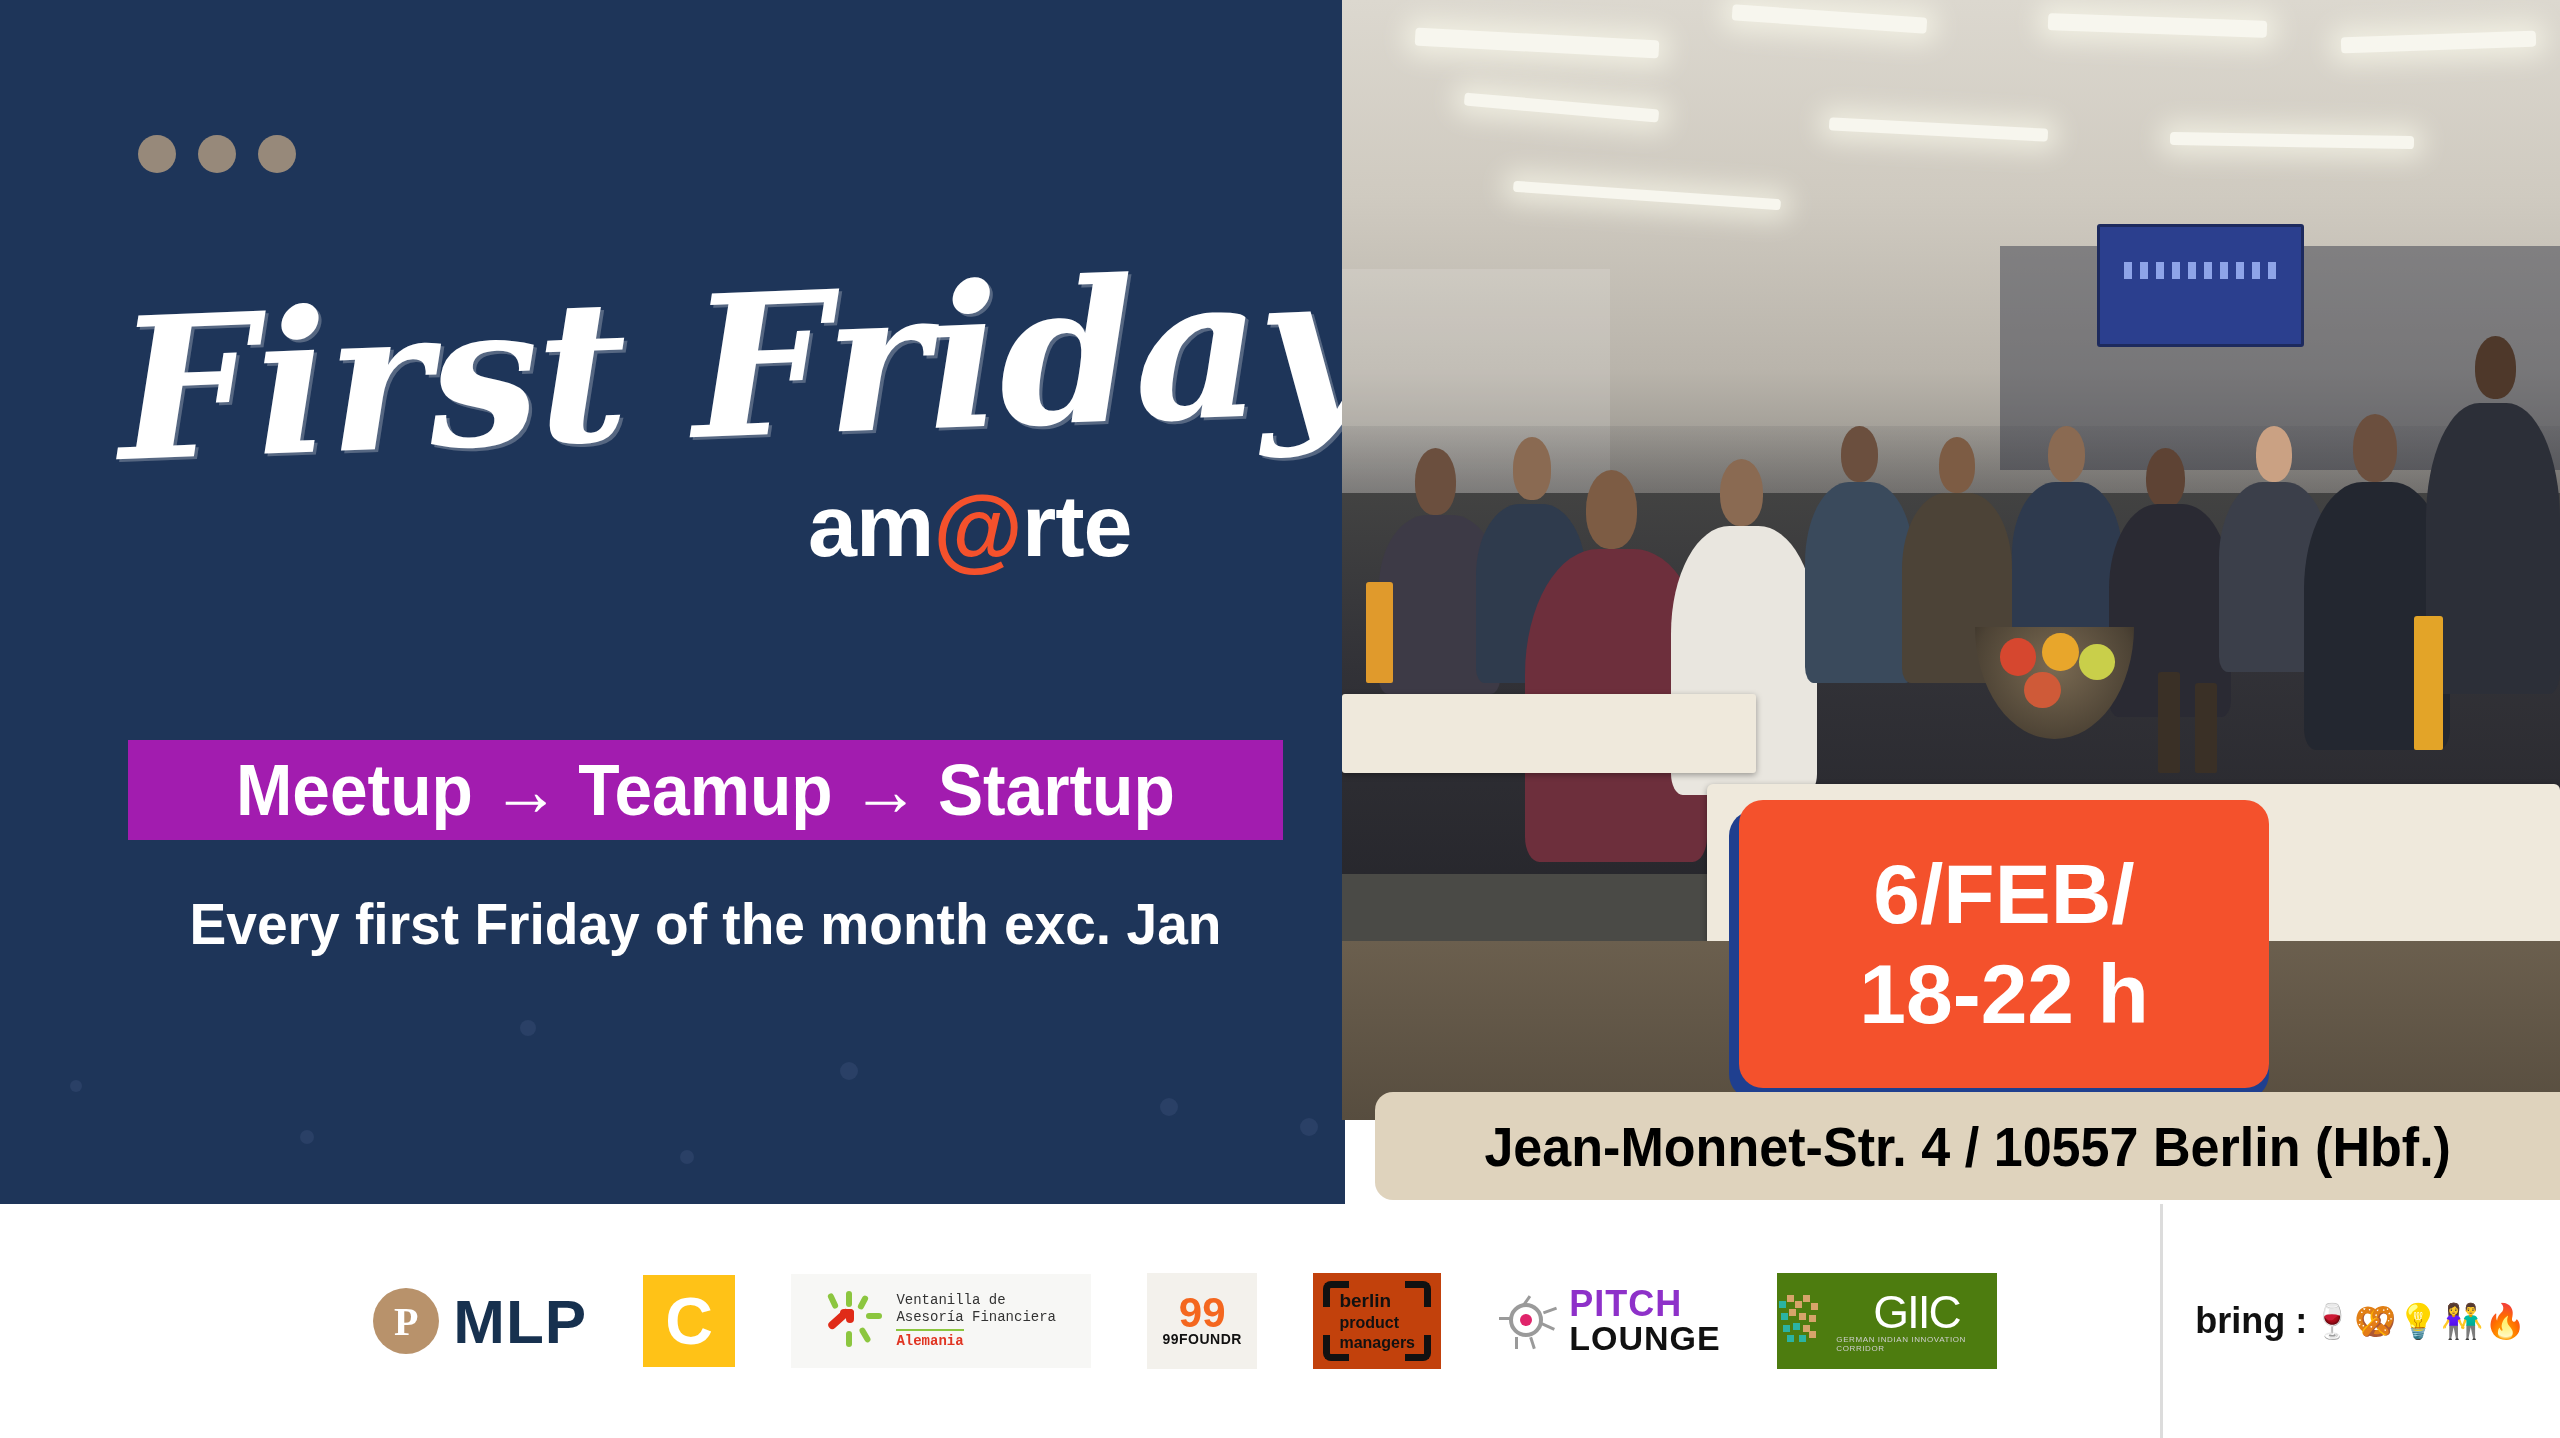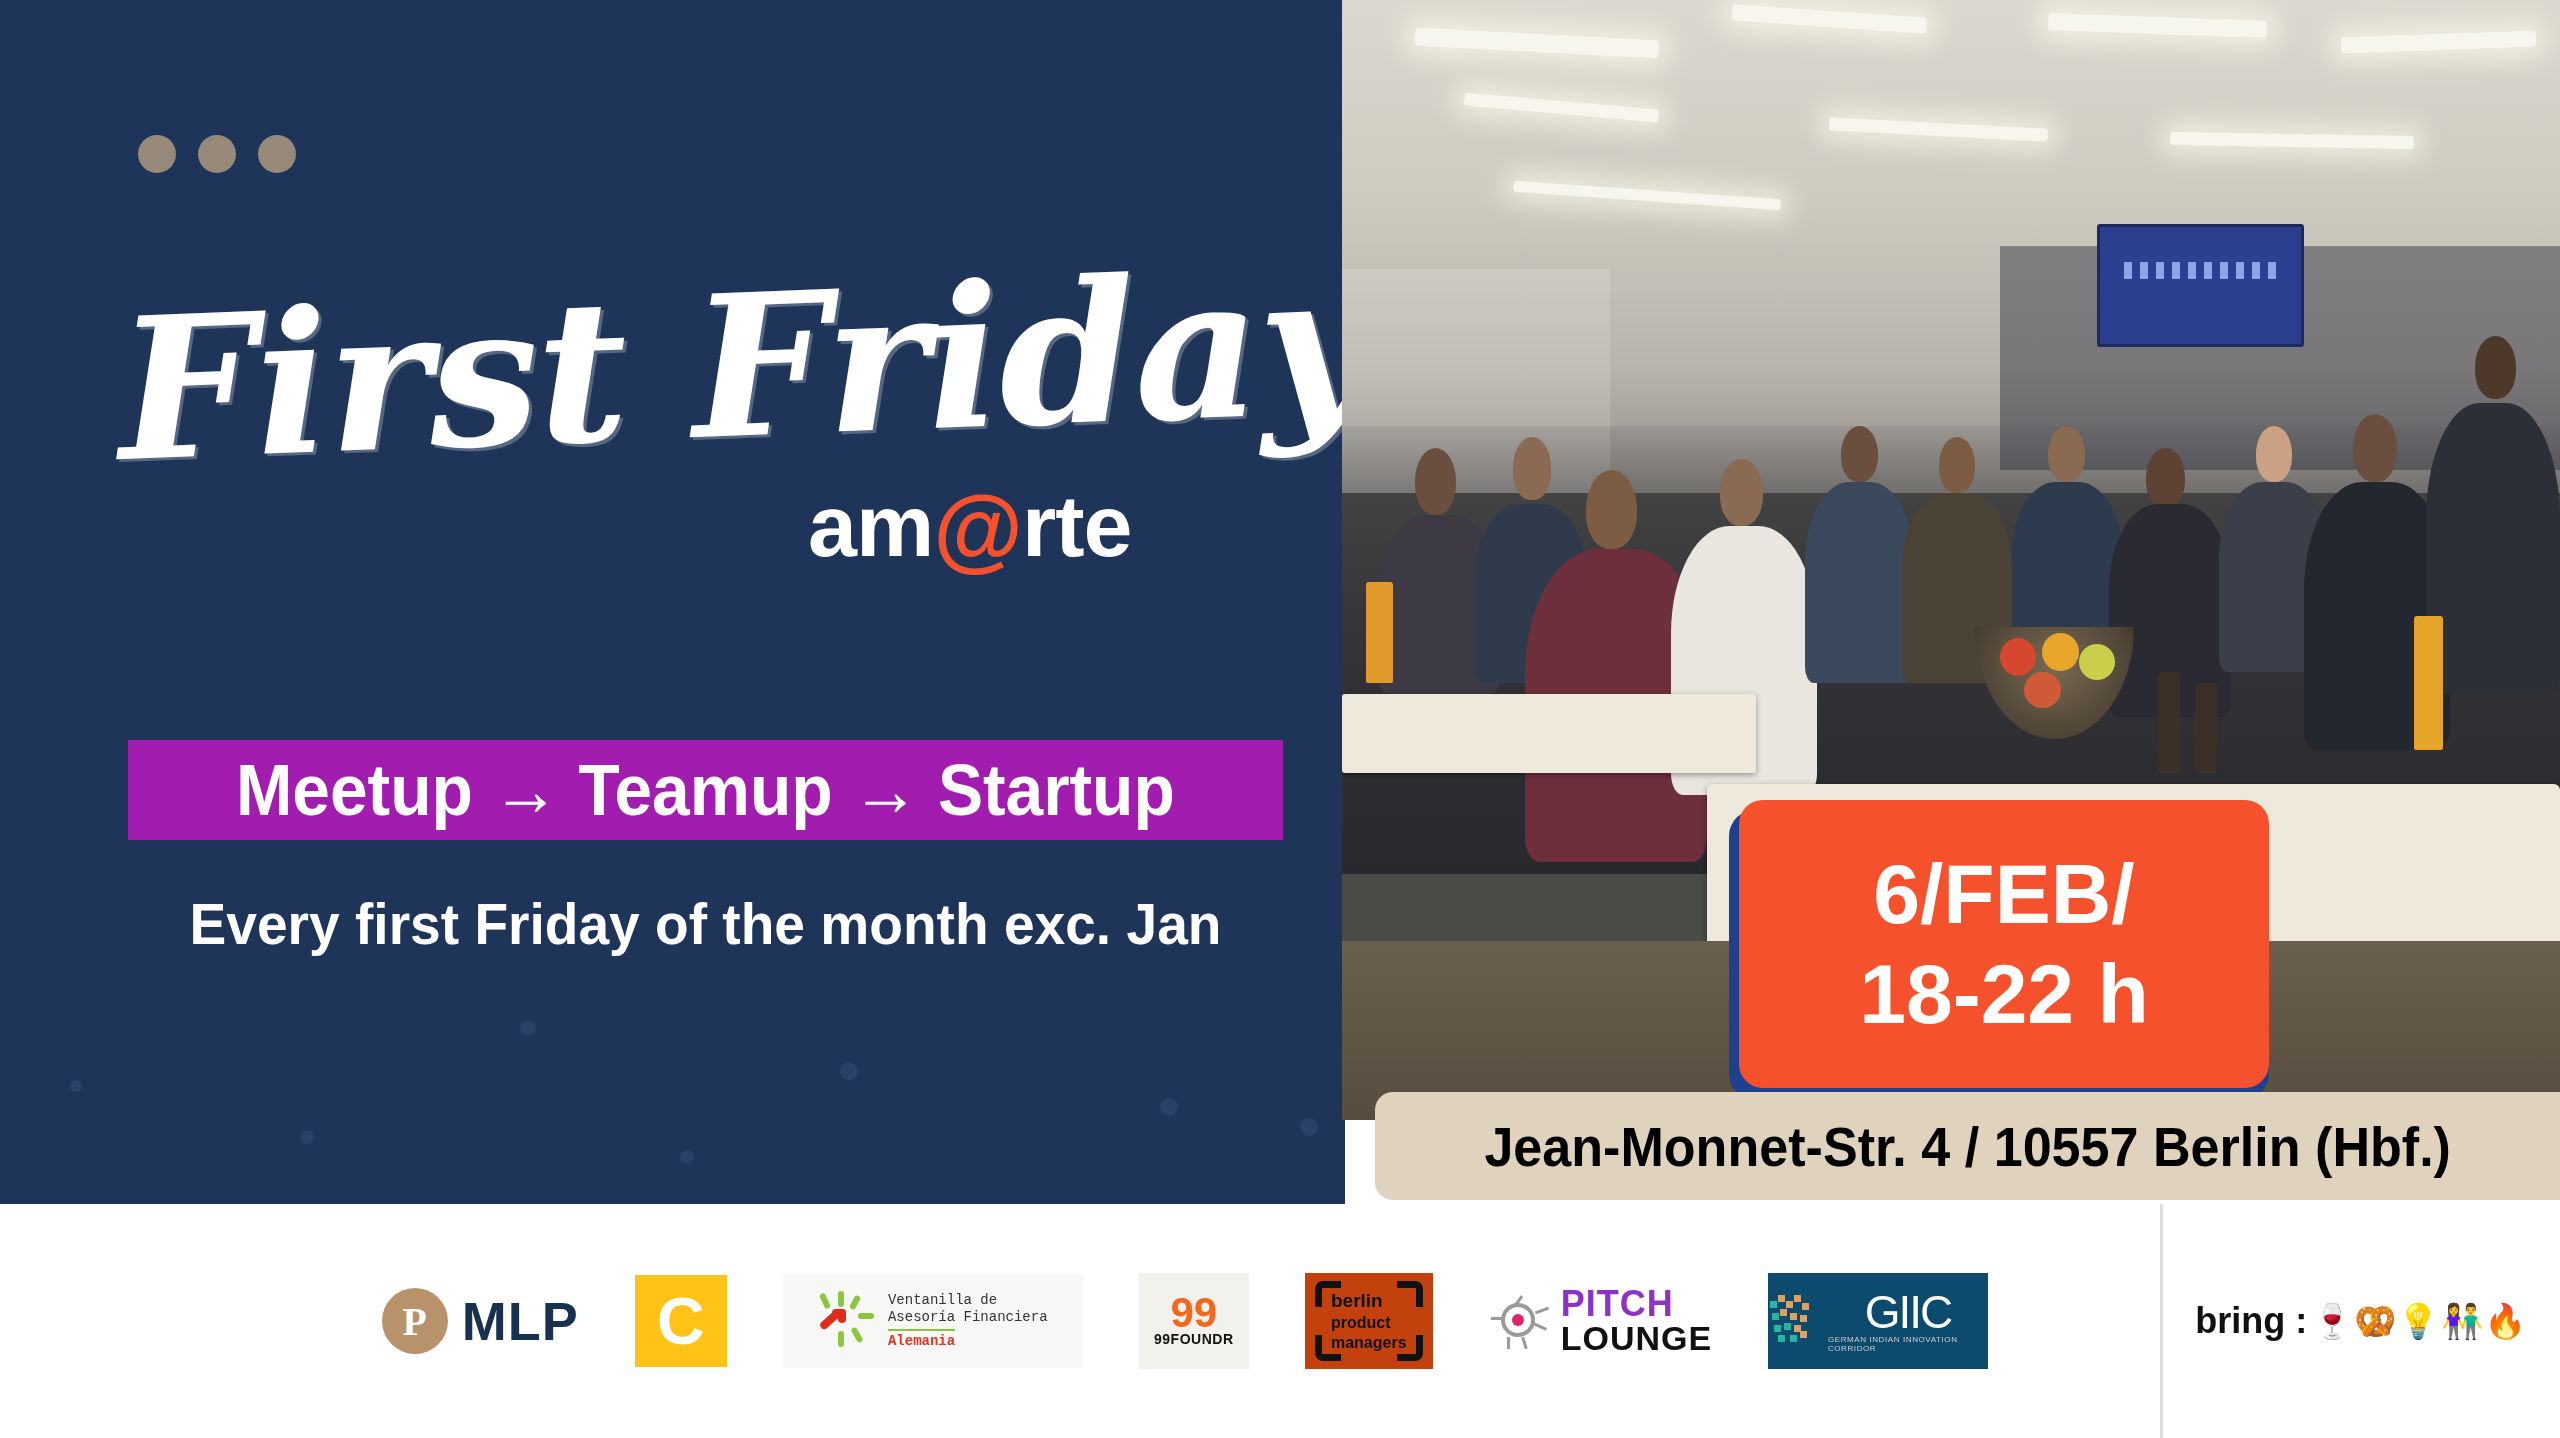--- a/index.html
+++ b/index.html
@@ -215,21 +215,21 @@
   .lg-mlp { gap: 14px; display: flex; align-items: center; }
   .mlp-mark {
     width: 66px; height: 66px; border-radius: 50%;
     background: #b8926b;
     display: flex; align-items: center; justify-content: center;
     color: #fff; font-weight: 700; font-size: 40px;
     font-family: "Liberation Serif", serif;
   }
   .mlp-text {
     font-family: "Liberation Sans", sans-serif;
-    font-weight: 700; font-size: 54px; color: #17314f; letter-spacing: 1px;
+    font-weight: 700; font-size: 62px; color: #17314f; letter-spacing: 1px;
   }
 
   
   .lg-c {
     width: 92px; height: 92px; background: #ffc217;
     display: flex; align-items: center; justify-content: center;
   }
   .lg-c span {
     font-family: "Liberation Sans", sans-serif;
     font-weight: 700; font-size: 66px; color: #ffffff;
@@ -292,21 +292,21 @@
     position: absolute; left: 23px; top: 21px; width: 12px; height: 12px;
     border-radius: 50%; background: #e0246b;
   }
   .pitch-mark i { position: absolute; background: #9a9a9a; }
   .pitch-words { line-height: 0.96; }
   .pitch-words .p1 { font-family: "Liberation Sans", sans-serif; font-weight: 700; font-size: 36px; color: #8e31c9; letter-spacing: 1px; }
   .pitch-words .p2 { font-family: "Liberation Sans", sans-serif; font-weight: 700; font-size: 34px; color: #111; letter-spacing: 1px; }
 
   
   .lg-giic {
-    background: #0c4a6e; width: 220px; height: 96px;
+    background: #4d7c0f; width: 220px; height: 96px;
     display: flex; align-items: center; justify-content: center; gap: 10px;
   }
   .giic-mark { width: 56px; height: 56px; position: relative; }
   .giic-mark i { position: absolute; width: 7px; height: 7px; }
   .giic-right { display: flex; flex-direction: column; align-items: center; }
   .giic-word {
     font-family: "Liberation Sans", sans-serif;
     font-size: 46px; color: #fff; letter-spacing: -2px; line-height: 1;
   }
   .giic-sub { font-family: "Liberation Sans", sans-serif; font-size: 8px; color: #cfcfcf; letter-spacing: .6px; }

